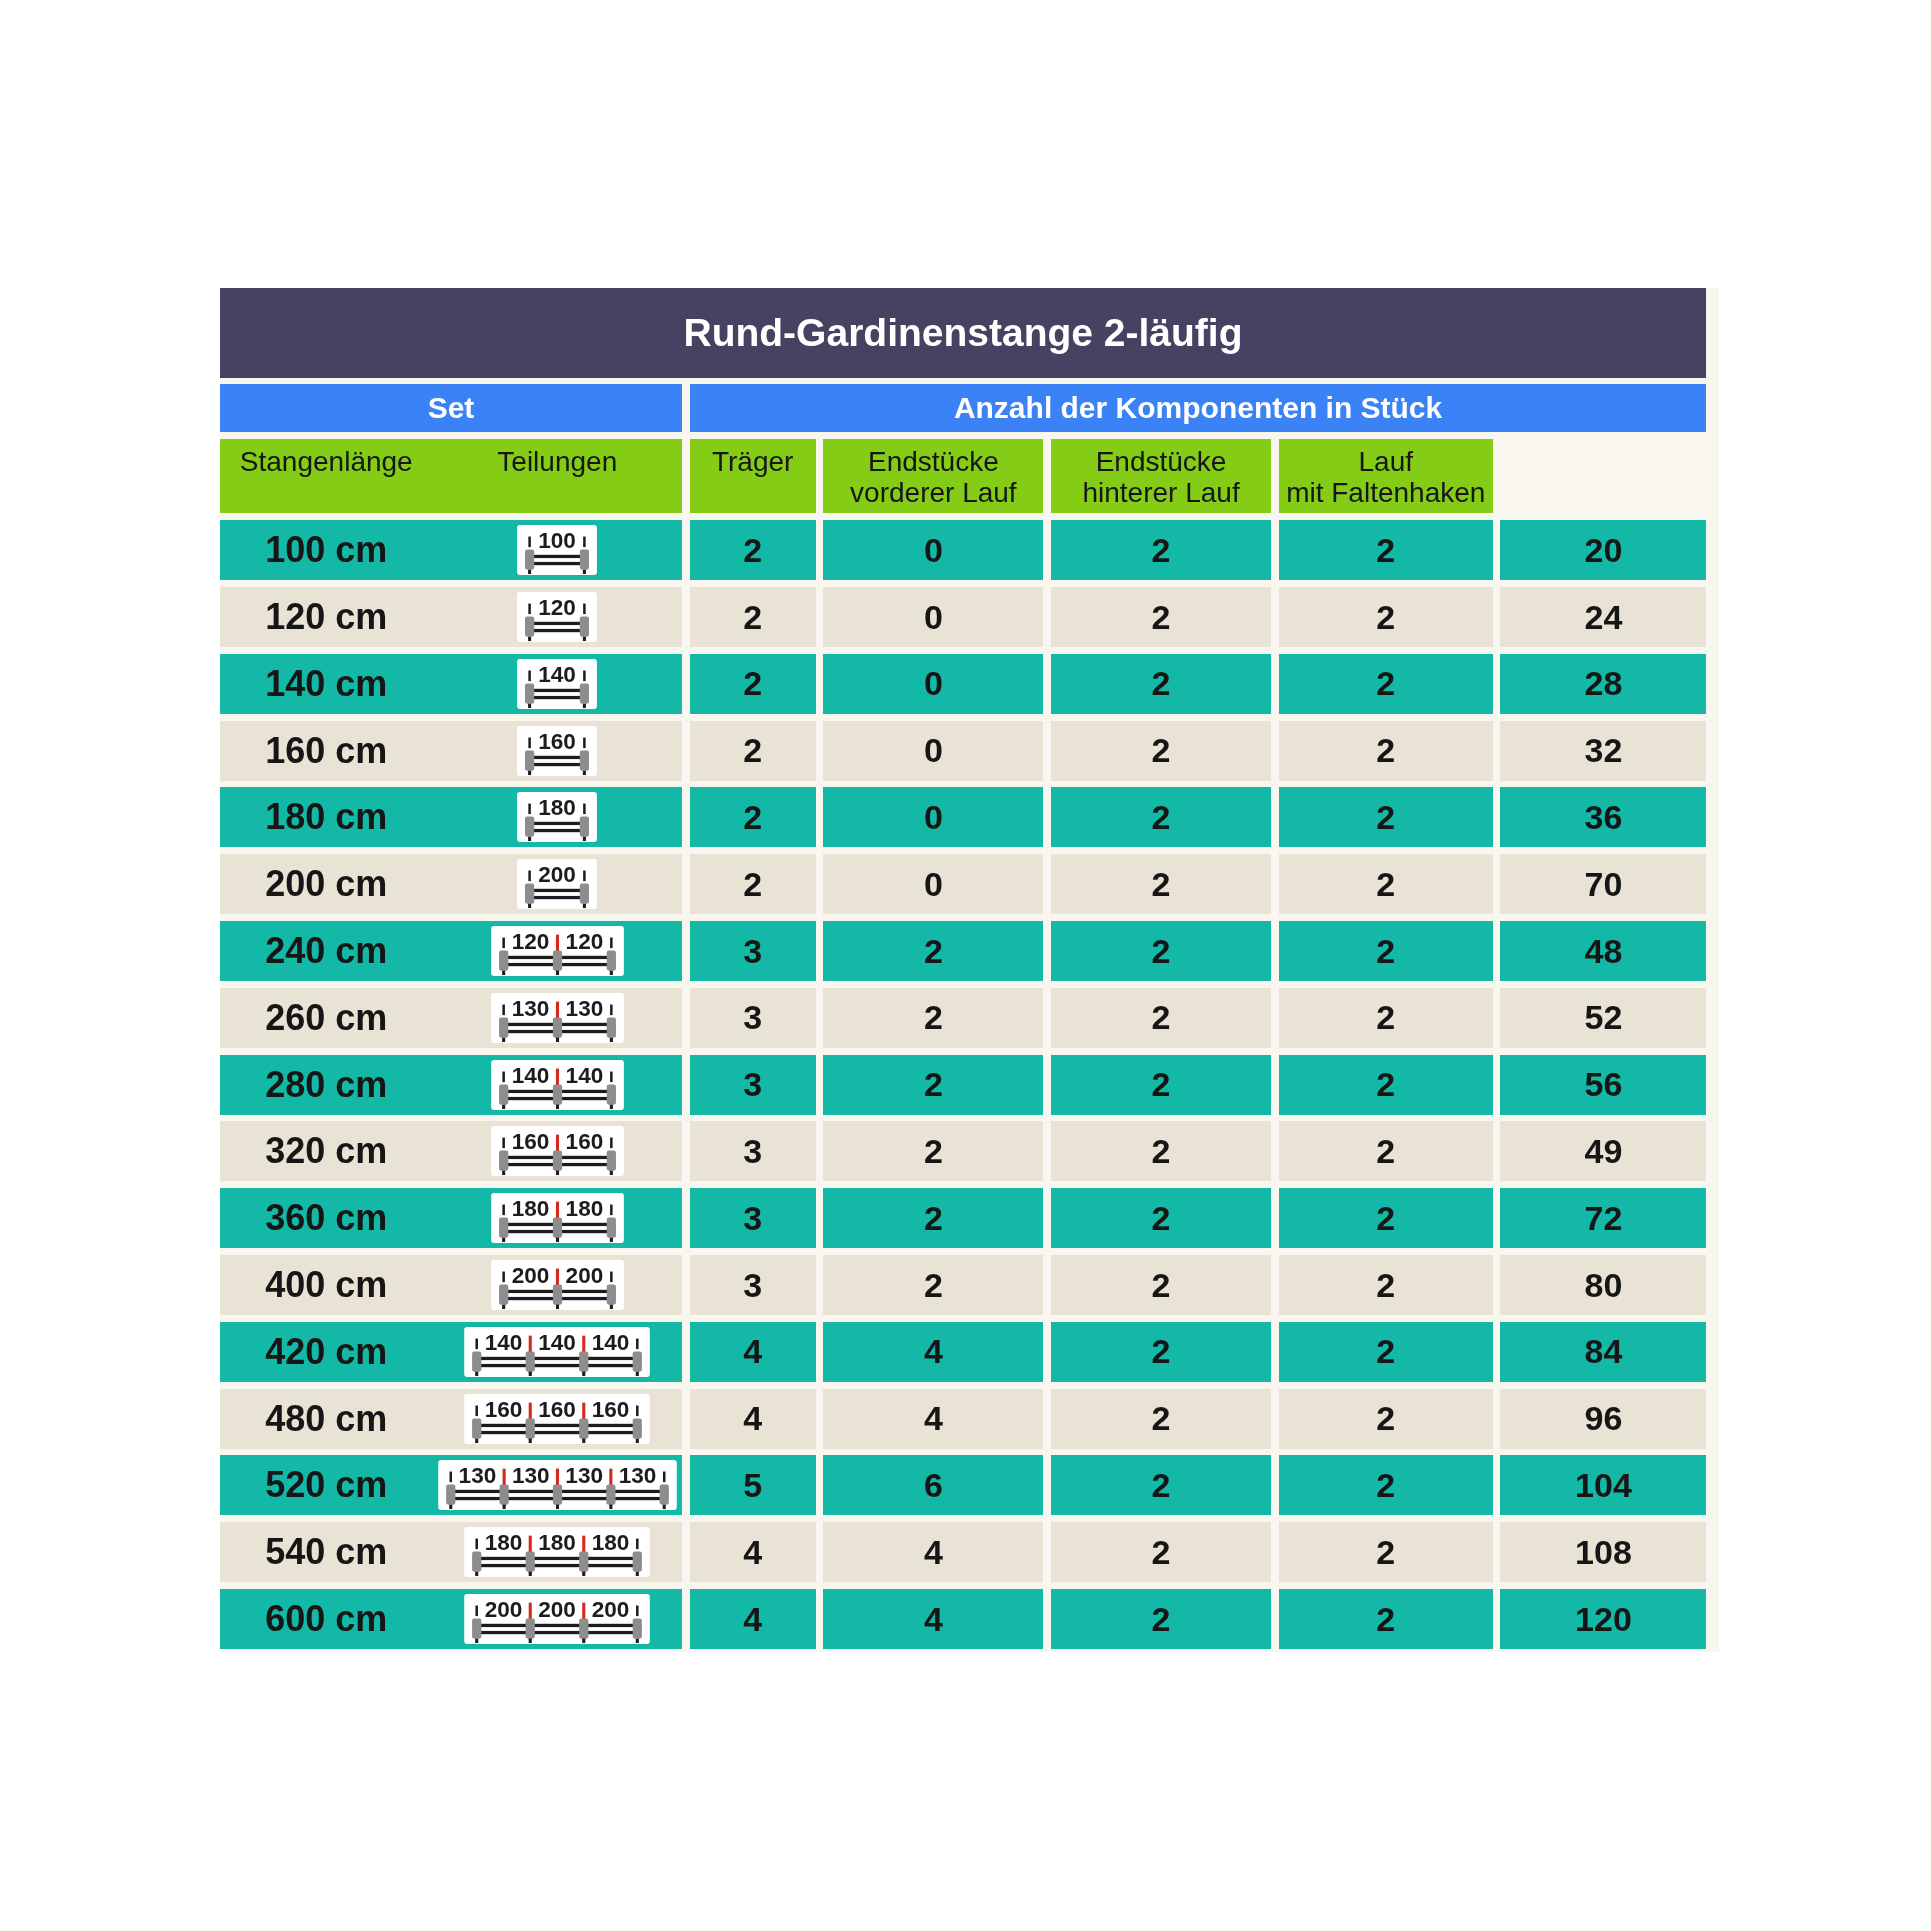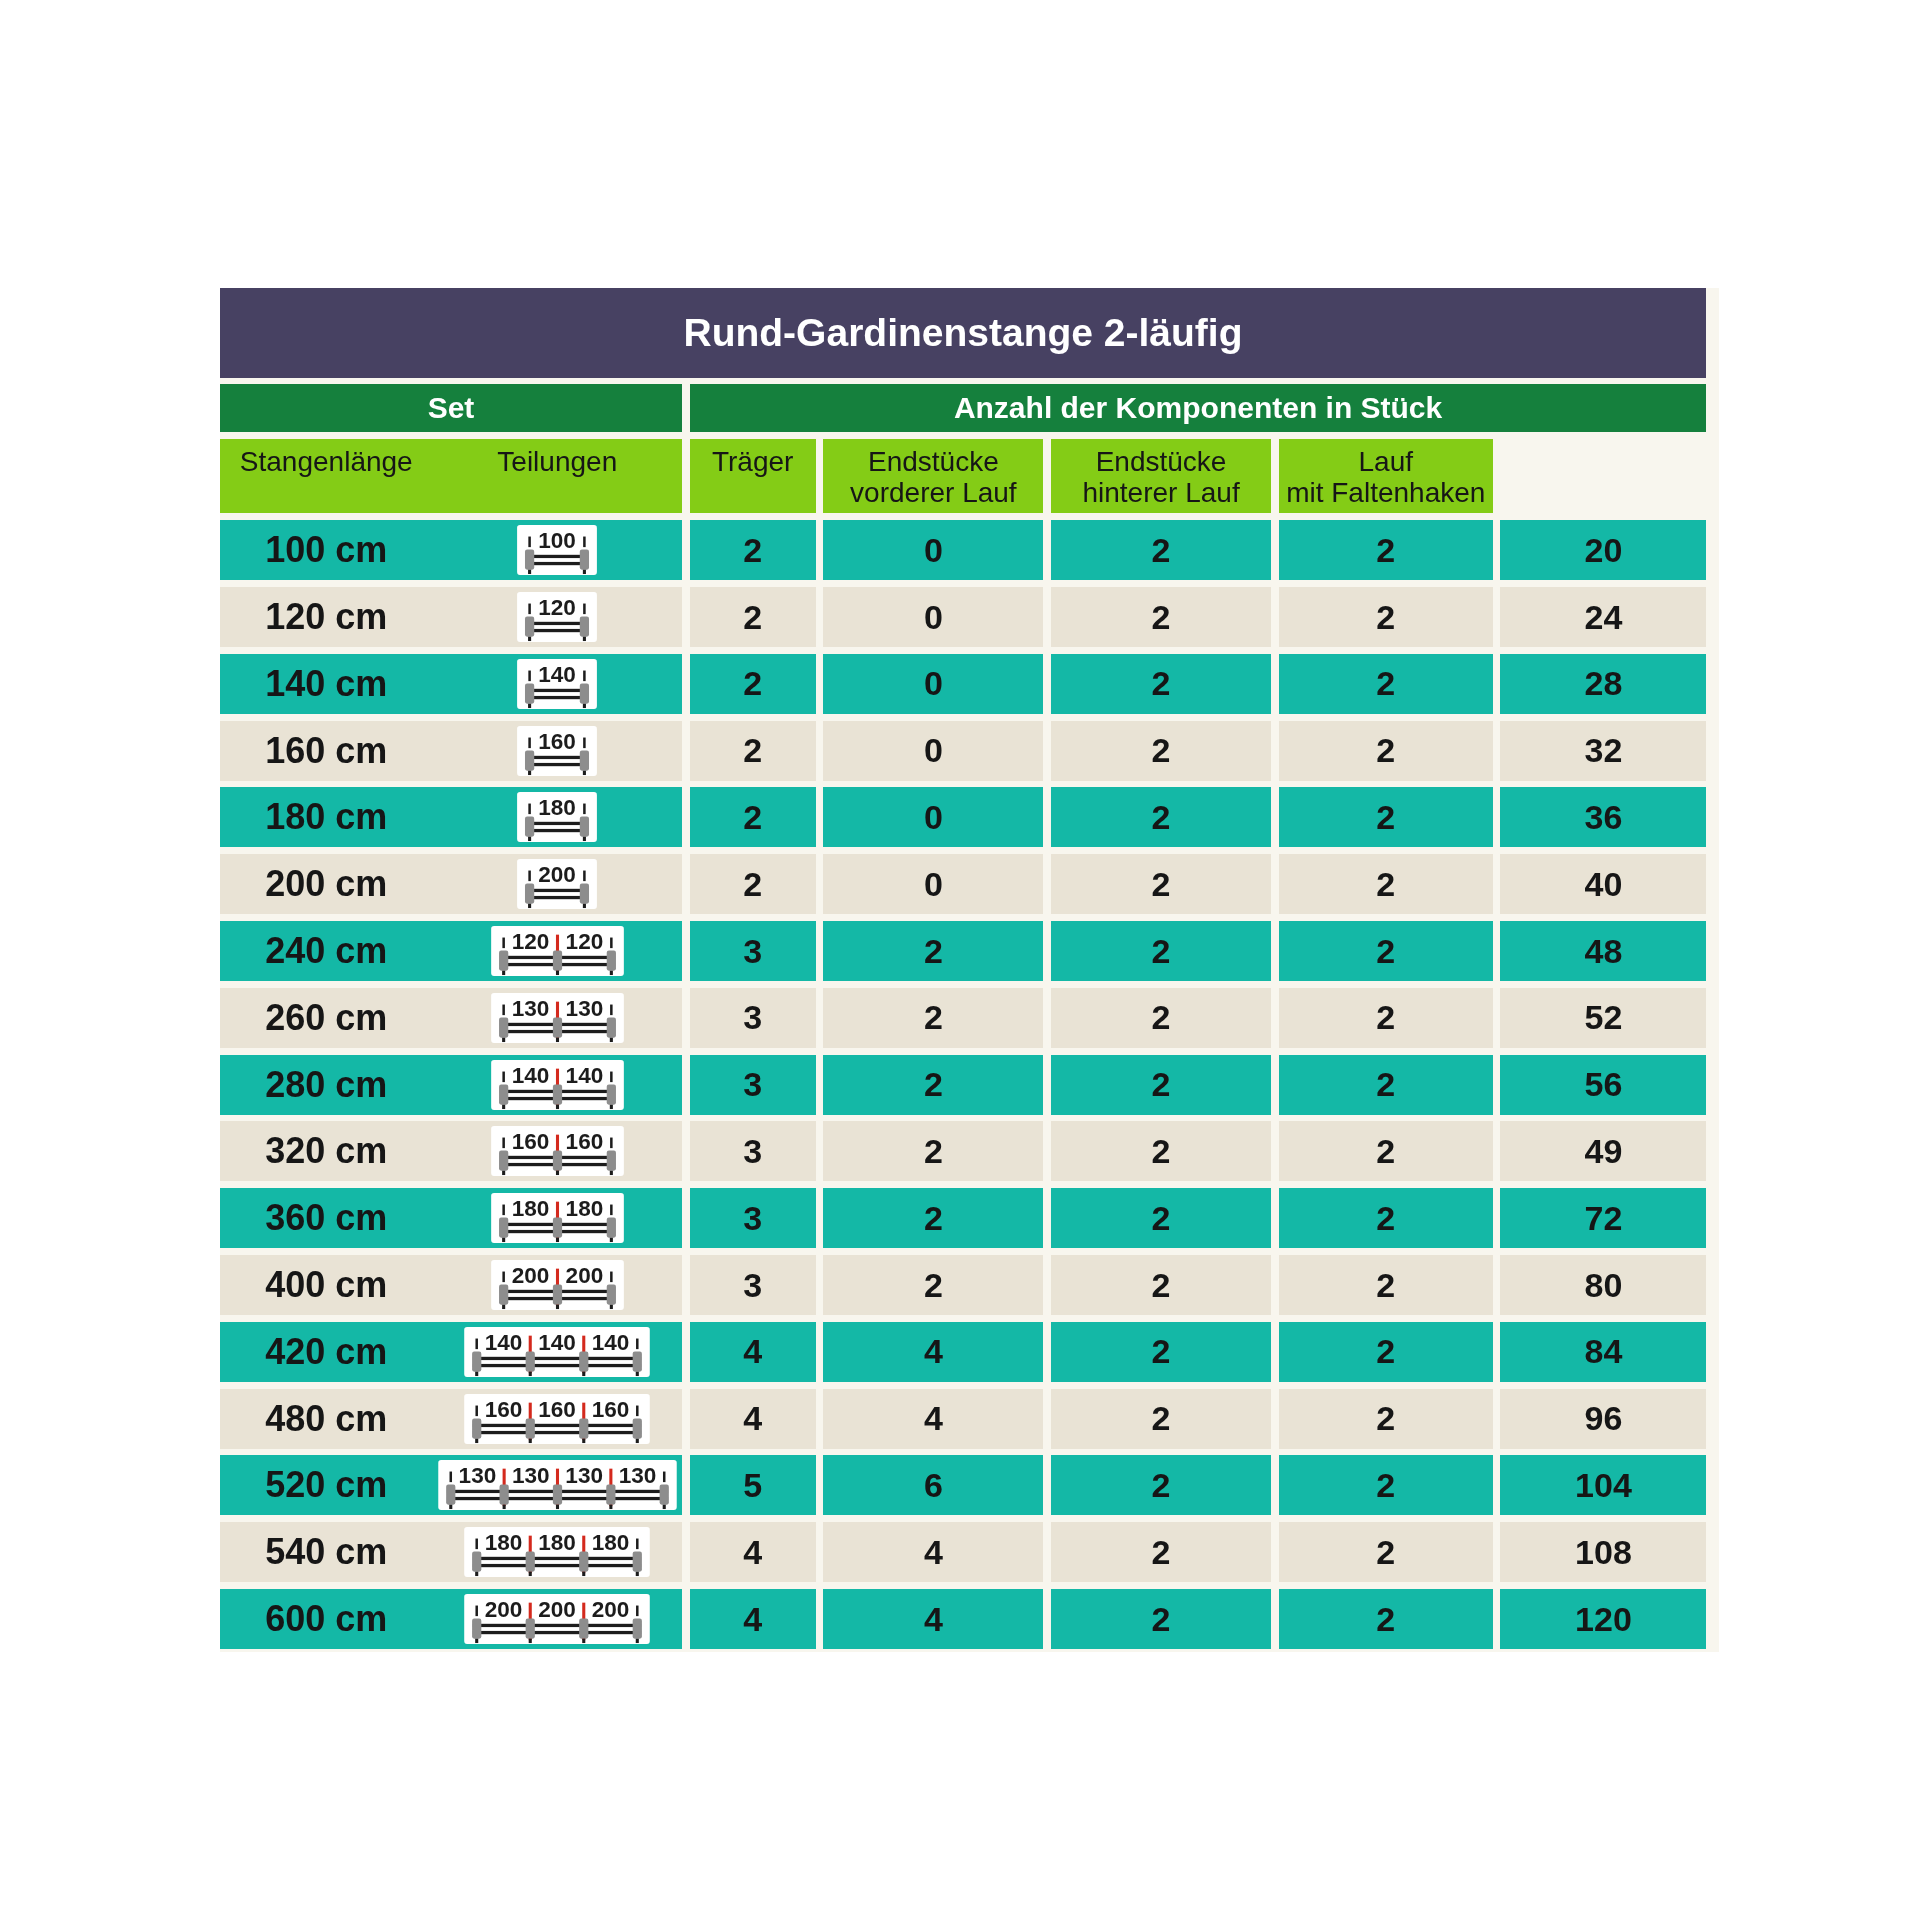--- a/index.html
+++ b/index.html
@@ -28,21 +28,21 @@
     width:1486px; height:90px;
     background:#474162;
     color:#ffffff;
     font-size:39px; font-weight:700;
     display:flex; align-items:center; justify-content:center;
     margin-bottom:5.8px;
   }
   .group-row { margin-bottom:6.8px; }
   .group-cell {
     height:48px;
-    background:#15803d;
+    background:#3b82f6;
     color:#ffffff;
     font-size:30px; font-weight:700;
     display:flex; align-items:center; justify-content:center;
   }
   .group-cell.comp { grid-column:2 / 7; }
   .header-row { margin-bottom:7.7px; }
   .header-cell {
     background:#84cc16;
     height:74px;
     box-sizing:border-box;
@@ -250,21 +250,21 @@
               <rect x="11.4" y="46.5" width="3.2" height="4.5" fill="#1c1c1c"></rect>
               <rect x="65.2" y="25.5" width="9.6" height="21" rx="2.2" fill="#8d8d8d"></rect>
               <rect x="68.4" y="46.5" width="3.2" height="4.5" fill="#1c1c1c"></rect>
             </svg>
           </span>
         </div>
         <div class="cell num">2</div>
         <div class="cell num">0</div>
         <div class="cell num">2</div>
         <div class="cell num">2</div>
-        <div class="cell num">40</div>
+        <div class="cell num">70</div>
       </div>
       <div class="cols trow light">
         <div class="cell set-cell">
           <span class="len">240 cm</span>
           <span class="diag">
             <svg width="133" height="50" viewBox="0 0 138 52" xmlns="http://www.w3.org/2000/svg" style="font-size:35px">
               <rect x="0" y="0" width="138" height="52" rx="3" fill="#ffffff"></rect>
               <rect x="11.7" y="12" width="2.6" height="11" fill="#1c1c1c"></rect>
               <rect x="123.7" y="12" width="2.6" height="11" fill="#1c1c1c"></rect>
               <text x="41" y="24" text-anchor="middle" font-family="Liberation Sans, sans-serif" font-size="23.5" font-weight="700" fill="#1c1c1c">120</text>

